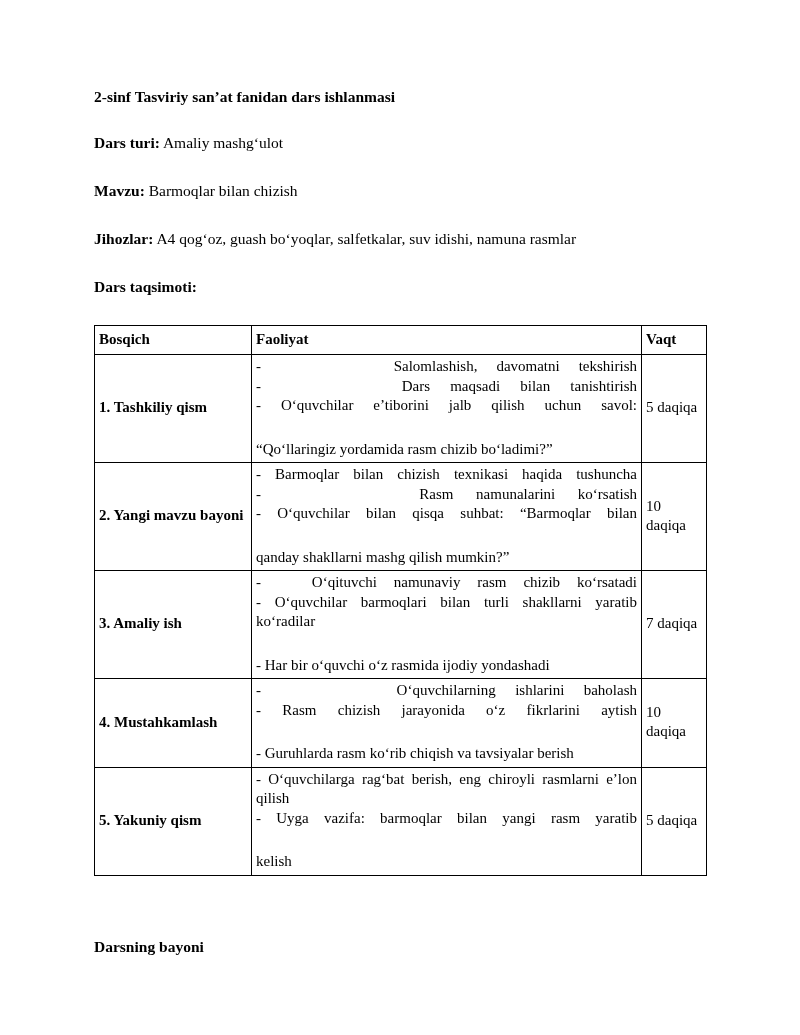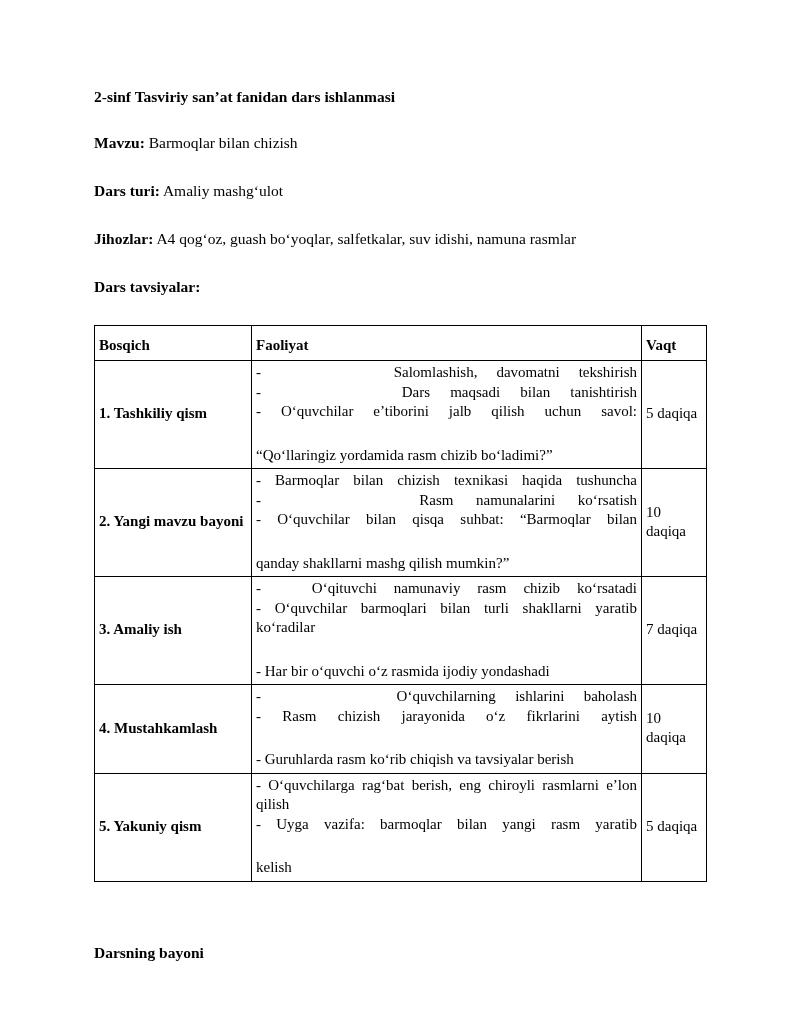--- a/index.html
+++ b/index.html
@@ -47,21 +47,21 @@
     border: 1px solid #000000;
     vertical-align: middle;
     padding: 2px 4px 3px 4px;
     font-size: 15px;
     line-height: 1.3;
   }
   table.lesson th {
     text-align: left;
     font-weight: bold;
     vertical-align: middle;
-    padding: 10px 4px 5px 4px;
+    padding: 4px 4px 5px 4px;
   }
   .col-stage { width: 157px; }
   .col-activity { width: 390px; }
   .col-time { width: 65px; }
   td.stage {
     font-weight: bold;
   }
   td.activity {
     text-align: justify;
     text-align-last: justify;
@@ -82,34 +82,34 @@
   }
 </style>
 </head>
 <body>
 
 <div class="page">
 
   <div class="title">2-sinf Tasviriy san’at fanidan dars ishlanmasi</div>
 
   <p class="para">
-    <b class="label">Mavzu:</b><span> Barmoqlar bilan chizish</span>
+    <b class="label">Dars turi:</b><span> Amaliy mashg‘ulot</span>
   </p>
 
   <p class="para">
-    <b class="label">Dars turi:</b><span> Amaliy mashg‘ulot</span>
+    <b class="label">Mavzu:</b><span> Barmoqlar bilan chizish</span>
   </p>
 
 
   <p class="para">
     <b class="label">Jihozlar:</b><span> A4 qog‘oz, guash bo‘yoqlar, salfetkalar, suv idishi, namuna rasmlar</span>
   </p>
 
   <p class="para">
-    <b class="label">Dars tavsiyalar:</b>
+    <b class="label">Dars taqsimoti:</b>
   </p>
 
   <table class="lesson">
     <colgroup>
       <col class="col-stage">
       <col class="col-activity">
       <col class="col-time">
     </colgroup>
     <thead>
       <tr>

